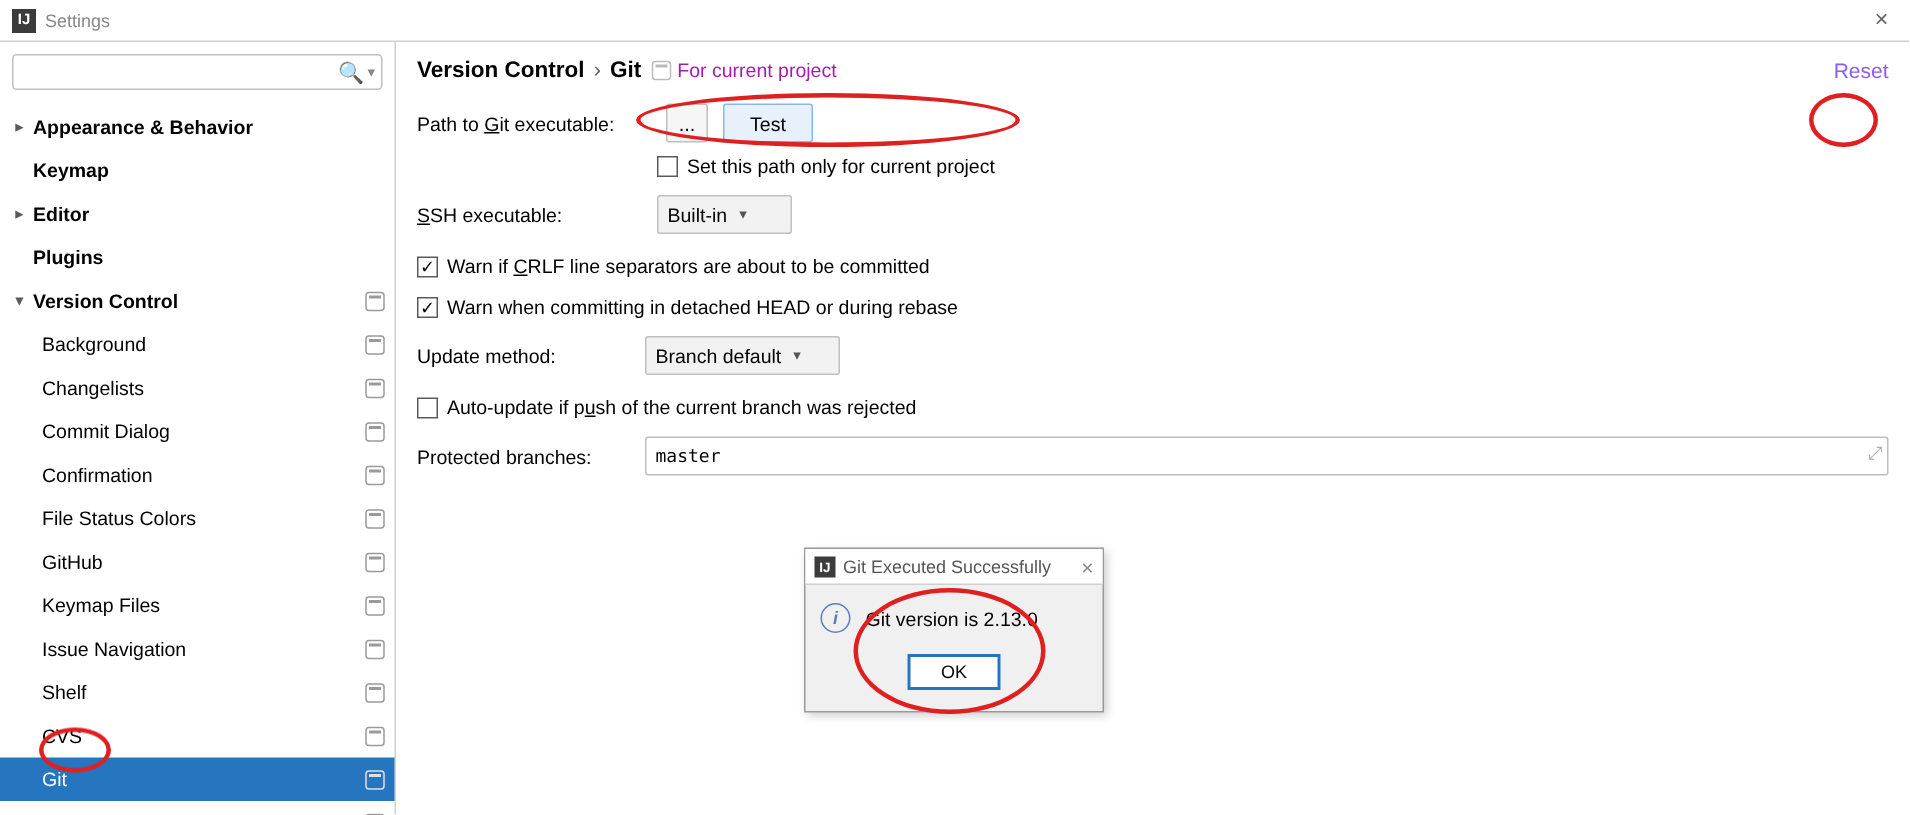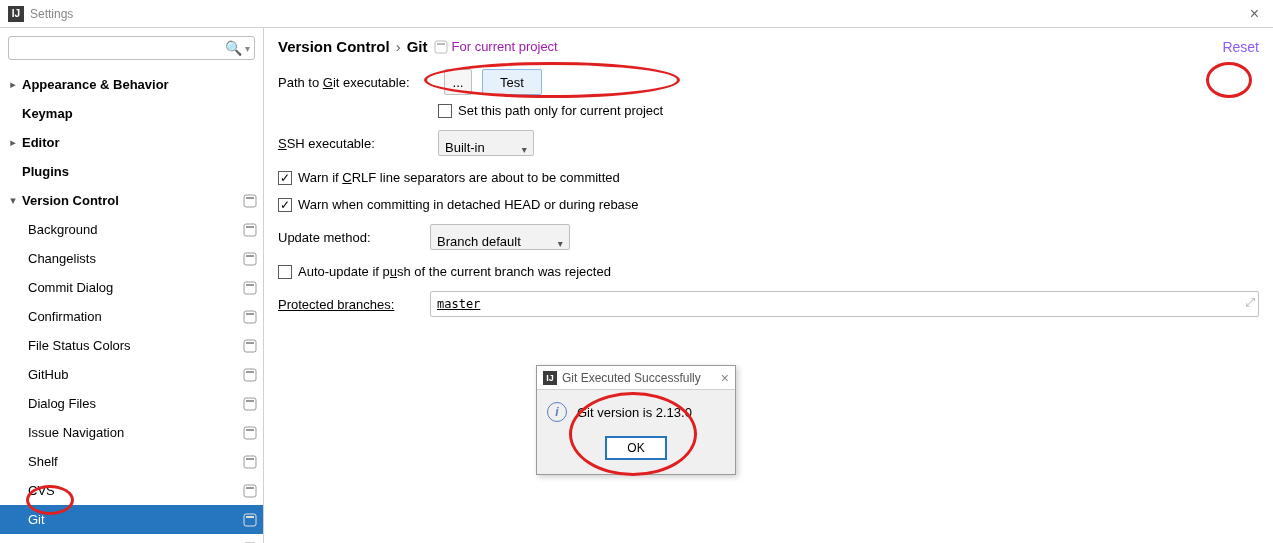--- a/index.html
+++ b/index.html
@@ -197,23 +197,22 @@
   line-height: 1;
 }
 .checkbox.checked::before { content: "✓"; color: #000; }
 .select {
   border: 1px solid #bfbfbf;
   height: 26px;
   padding: 0 6px;
   background: #f2f2f2;
   border-radius: 2px;
   display: inline-flex;
-  align-items: flex-end;
+  align-items: center;
   min-width: 90px;
-  gap: 29px;
 }
 .select .sel-arrow {
   margin-left: 8px;
   font-size: 10px;
   color: #555;
 }
 .check-line {
   display: flex;
   align-items: center;
   margin-bottom: 12px;
@@ -389,21 +388,21 @@
           </svg>
         </div>
         <div class="tree-row lvl1">
           <span class="lbl">GitHub</span>
           <svg class="scope-icon" width="14" height="14" viewBox="0 0 14 14">
             <rect x="1" y="1" width="12" height="12" rx="2" fill="none" stroke="currentColor" stroke-width="1"></rect>
             <rect x="3" y="3" width="8" height="2" fill="currentColor"></rect>
           </svg>
         </div>
         <div class="tree-row lvl1">
-          <span class="lbl">Dialog Files</span>
+          <span class="lbl">Keymap Files</span>
           <svg class="scope-icon" width="14" height="14" viewBox="0 0 14 14">
             <rect x="1" y="1" width="12" height="12" rx="2" fill="none" stroke="currentColor" stroke-width="1"></rect>
             <rect x="3" y="3" width="8" height="2" fill="currentColor"></rect>
           </svg>
         </div>
         <div class="tree-row lvl1">
           <span class="lbl">Issue Navigation</span>
           <svg class="scope-icon" width="14" height="14" viewBox="0 0 14 14">
             <rect x="1" y="1" width="12" height="12" rx="2" fill="none" stroke="currentColor" stroke-width="1"></rect>
             <rect x="3" y="3" width="8" height="2" fill="currentColor"></rect>
@@ -498,21 +497,21 @@
       </span>
     </div>
 
     <div class="check-line">
       <span class="checkbox"></span>
       <span class="lbl">
         <span>Auto-update if p</span><span class="ul">u</span><span>sh of the current branch was rejected</span>
       </span>
     </div>
 
-    <div class="form-row" style="margin-top:5px;text-decoration:underline;">
+    <div class="form-row" style="margin-top:5px;">
       <span class="form-label" style="width:152px;">Protected branches:</span>
       <div class="branches-wrap">
         <input class="branches-input" value="master" style="">
         <span class="expand-icon">⤢</span>
       </div>
     </div>
 
   </div>
 </div>
 

